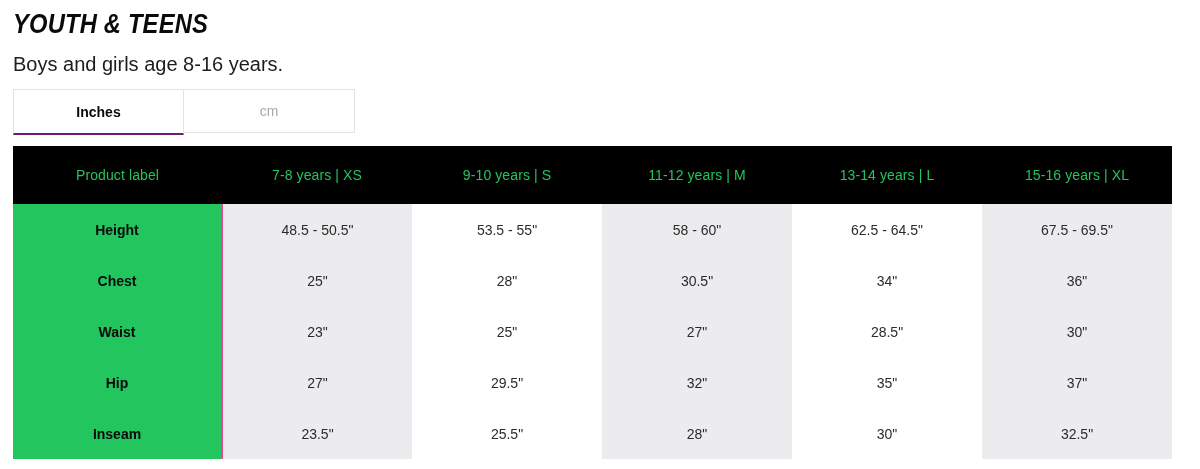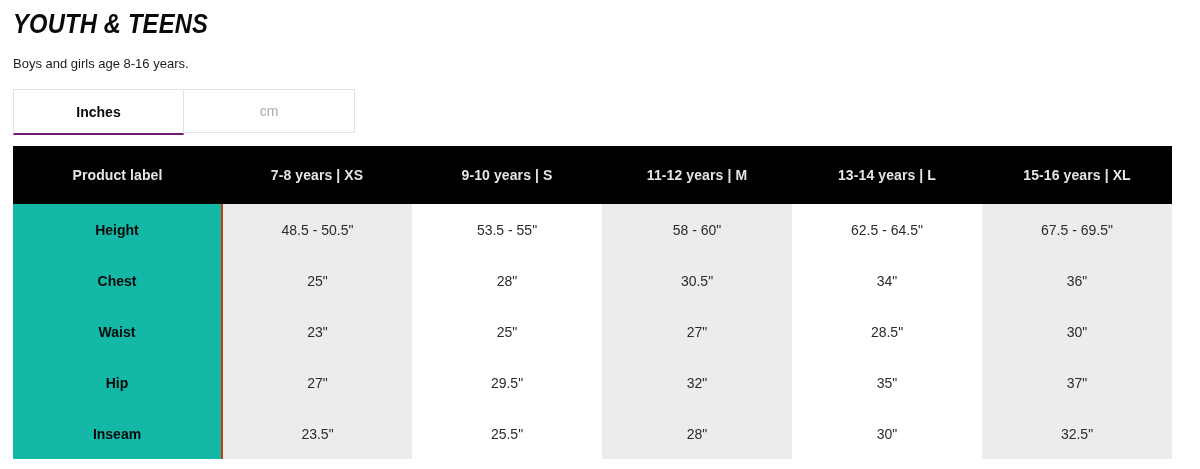--- a/index.html
+++ b/index.html
@@ -41,21 +41,21 @@
     color: #0a0a0a;
     text-transform: uppercase;
     font-stretch: condensed;
     transform: scaleX(0.88);
     transform-origin: left center;
     white-space: nowrap;
   }
 
   .chart-subtitle {
     margin: 14px 0 0 0;
-    font-size: 13px;
+    font-size: 20px;
     line-height: 20px;
     font-weight: 400;
     color: #1d1d1d;
   }
 
   
   .unit-tabs {
     position: absolute;
     left: 13px;
     top: 89px;
@@ -109,45 +109,45 @@
   table.size-table col.col-label { width: 209px; }
   table.size-table col.col-size  { width: 190px; }
 
   thead tr.header-row {
     background: #000000;
   }
 
   thead th {
     height: 58px;
     padding: 0;
-    color: #e5e5e5;
+    color: #22c55e;
     font-size: 14px;
-    font-weight: 700;
+    font-weight: 400;
     text-align: center;
     vertical-align: middle;
     letter-spacing: 0.1px;
     white-space: nowrap;
   }
 
   tbody td {
     height: 51px;
     padding: 0;
     text-align: center;
     vertical-align: middle;
     font-size: 14px;
     color: #2b2b2b;
     font-weight: 400;
     white-space: nowrap;
   }
 
   tbody td.row-label {
     color: #0a0a0a;
     font-weight: 700;
-    background: #14b8a6;
-    border-right: 2px solid #c2410c;
+    background: #22c55e;
+    border-right: 2px solid #ec4899;
   }
 
   tbody td.shaded {
     background: #ececee;
   }
 
   tbody td.plain {
     background: #ffffff;
   }
 </style>

